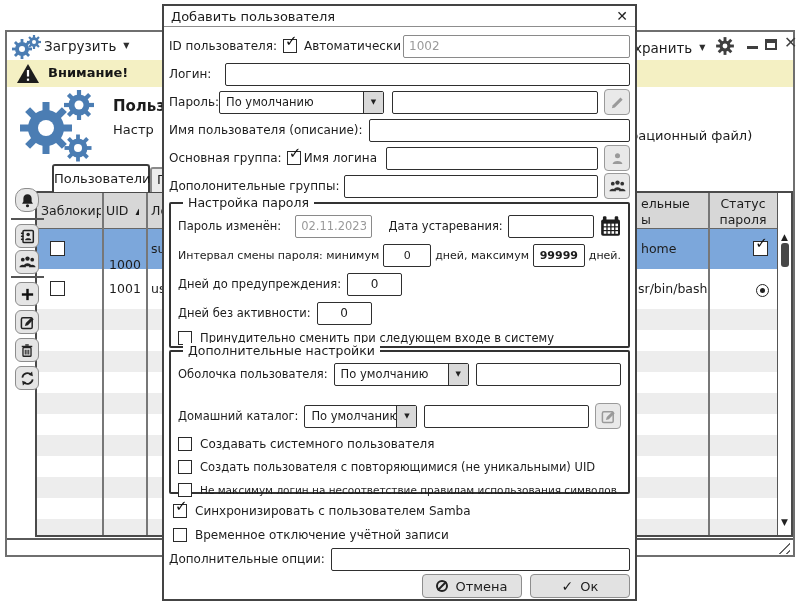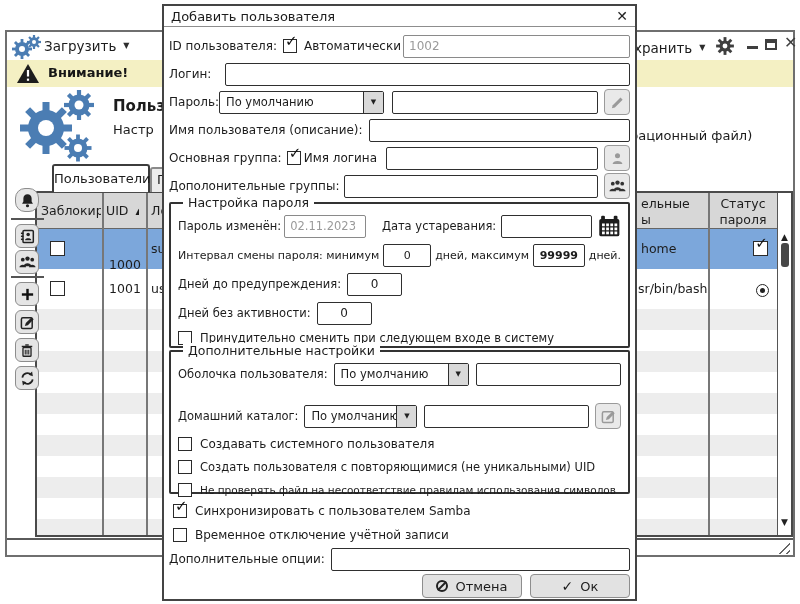--- a/index.html
+++ b/index.html
@@ -347,21 +347,21 @@
           <path d="M5 11.6 c0-4.4 8-4.4 8 0 Z" fill="#333"></path>
         </svg>
       </span>
     </div>
 
     <div class="fset" style="top:196px;height:146px">
       <span class="legend">Настройка пароля</span>
 
       <div class="frow">
         <span class="lab">Пароль изменён:</span>
-        <input class="tin gray" style="width: 86px; margin-left: 3px; font-size: 11.5px;" value="02.11.2023">
+        <input class="tin gray" style="width: 86px; margin-left: 14px; font-size: 11.5px;" value="02.11.2023">
         <span class="lab" style="margin-left:16px">Дата устаревания:</span>
         <input class="tin" style="width: 96px; margin-left: 5px;">
         <svg style="margin-left:6px" width="24" height="24" viewBox="0 0 18 18">
           <rect x="2.5" y="0.8" width="3" height="4" rx="1" fill="#1d1d1d"></rect>
           <rect x="12.5" y="0.8" width="3" height="4" rx="1" fill="#1d1d1d"></rect>
           <rect x="1" y="3.4" width="16" height="13.8" rx="1.5" fill="#1d1d1d"></rect>
           <g fill="#fff">
             <rect x="3.2" y="7" width="2.2" height="2.2"></rect>
               <rect x="6.5" y="7" width="2.2" height="2.2"></rect>
               <rect x="9.8" y="7" width="2.2" height="2.2"></rect>
@@ -432,21 +432,21 @@
       <div class="cbrow" style="margin-top:9px;font-size:12px">
         <span class="cb"></span>
         <span>Создавать системного пользователя</span>
       </div>
       <div class="cbrow" style="margin-top:9px;font-size:11.5px">
         <span class="cb"></span>
         <span>Создать пользователя с повторяющимися (не уникальными) UID</span>
       </div>
       <div class="cbrow" style="margin-top:9px;font-size:10.5px">
         <span class="cb"></span>
-        <span>Не проверять файл на несоответствие правилам использования символов</span>
+        <span>Не максимум логин на несоответствие правилам использования символов</span>
       </div>
     </div>
 
     <div class="cbrow abs" style="left:9px;top:498px;font-size:12px">
       <span class="cb on">
           <span class="tick">✓</span>
         </span>
       <span>Синхронизировать с пользователем Samba</span>
     </div>
     <div class="cbrow abs" style="left:9px;top:522px;font-size:12px">

